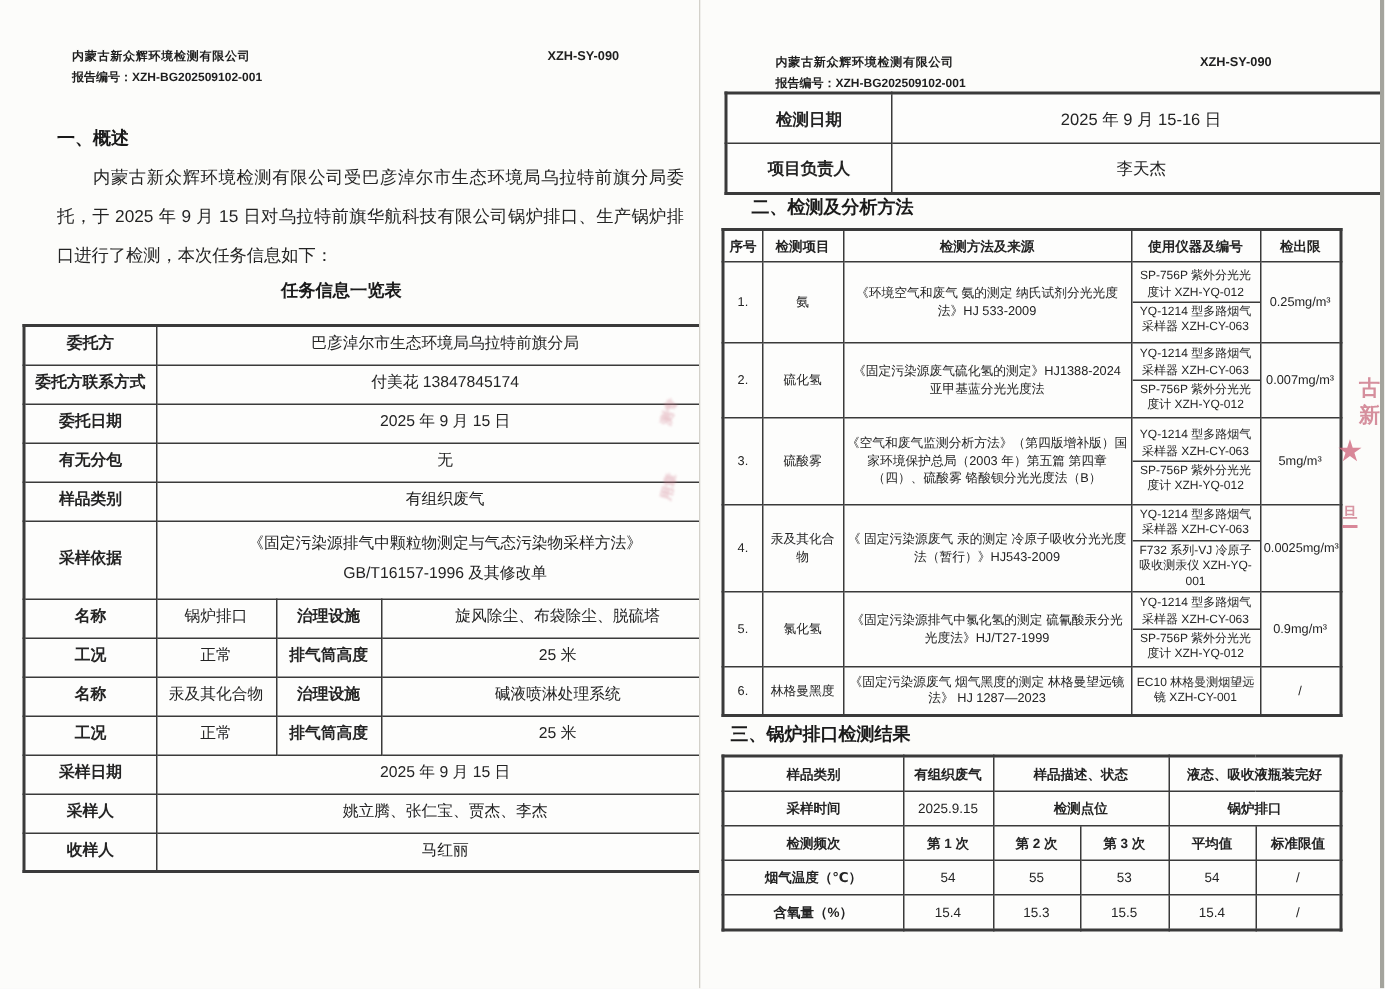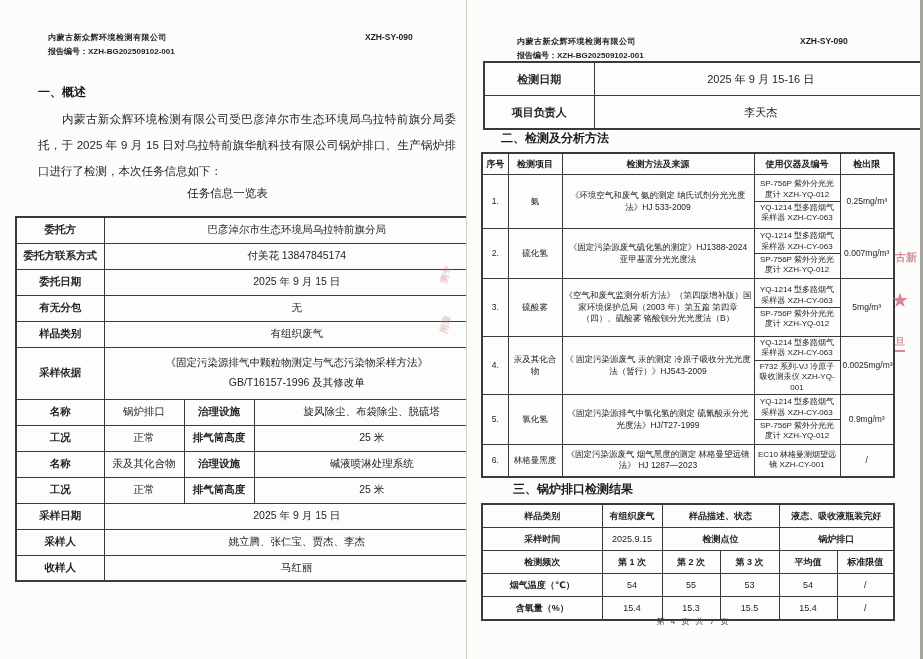--- a/index.html
+++ b/index.html
@@ -24,21 +24,21 @@
     color:#242424;overflow:hidden;}
   .tbl{position:absolute;border:2px solid #3a3a3a;background:#fdfdfc;}
   .lbl{font-weight:bold;}
 
   
   .task-tbl{left:15px;top:216px;width:476px;font-size:10.5px;}
   .task-tbl td{line-height:1.3;}
   .h26{height:26px;}
   .h52{height:52px;}
   .task-title{position:absolute;left:15px;top:186px;width:425px;text-align:center;
-    font-size:11.5px;font-weight:normal;color:#1a1a1a;}
+    font-size:11.5px;font-weight:bold;color:#1a1a1a;}
 
   
   .info-tbl{left:16px;top:61px;width:446px;font-size:11px;}
   .info-tbl td{height:30px;}
 
   
   .methods-tbl{left:14px;top:152px;width:412px;font-size:8.5px;}
   .methods-tbl td{line-height:1.35;padding:0 2px;}
   .methods-tbl .hdr td{height:20px;font-weight:bold;font-size:9px;}
   .inst-cell{padding:0 !important;}
@@ -52,21 +52,21 @@
   
   .results-tbl{left:14px;top:503px;width:412px;font-size:9px;}
   .results-tbl td{height:20px;line-height:1.2;}
 
   .footer{position:absolute;width:100%;text-align:center;font-size:8px;
     letter-spacing:2px;color:#3d3d3d;}
 
   
   .seal{position:absolute;color:#cf7c8d;font-weight:bold;pointer-events:none;}
   .seal-star{font-size:20px;color:#d06a80;opacity:.8;}
-  .seal-chars{font-size:11px;opacity:.85;}
+  .seal-chars{font-size:14px;opacity:.85;text-align:right;}
   .seal-under{font-size:10px;opacity:.8;border-bottom:2px solid #d06a80;padding-bottom:1px;}
   .seal-blur{filter:blur(.6px);opacity:.45;font-size:9px;transform:rotate(-75deg);}
 </style>
 </head>
 <body>
 
 <div class="canvas">
 
   <div class="page page-left">
     <div class="company" style="left:48px;top:32px;">内蒙古新众辉环境检测有限公司</div>
@@ -263,21 +263,21 @@
         <td class="inst-cell">
           <div class="inst-wrap">
             <div class="inst-sub">EC10 林格曼测烟望远镜 XZH-CY-001</div>
           </div>
         </td>
         <td>/</td>
       </tr>
     </tbody>
       </table>
 
-    <div class="section-title" style="left:46px;top:481px;text-align:right;">三、锅炉排口检测结果</div>
+    <div class="section-title" style="left:20px;top:481px;text-align:right;">三、锅炉排口检测结果</div>
 
     <table class="tbl results-tbl">
       <colgroup>
           <col style="width:120px">
           <col style="width:60px">
           <col style="width:58px">
           <col style="width:59px">
           <col style="width:58px">
           <col style="width:57px">
         </colgroup>
@@ -314,21 +314,20 @@
         <td class="lbl">含氧量（%）</td>
         <td>15.4</td>
         <td>15.3</td>
         <td>15.5</td>
         <td>15.4</td>
         <td>/</td>
       </tr>
     </tbody>
       </table>
 
-    <div class="footer" style="top:616px;">第 4 页 共 7 页</div>
 
     <div class="seal seal-chars" style="left:428px;top:250px;">古新</div>
     <div class="seal seal-star" style="left:424px;top:288px;">★</div>
     <div class="seal seal-under" style="left:428px;top:335px;">旦</div>
   </div>
 
   <div class="edge-line"></div>
 </div>
 
 </body></html>

